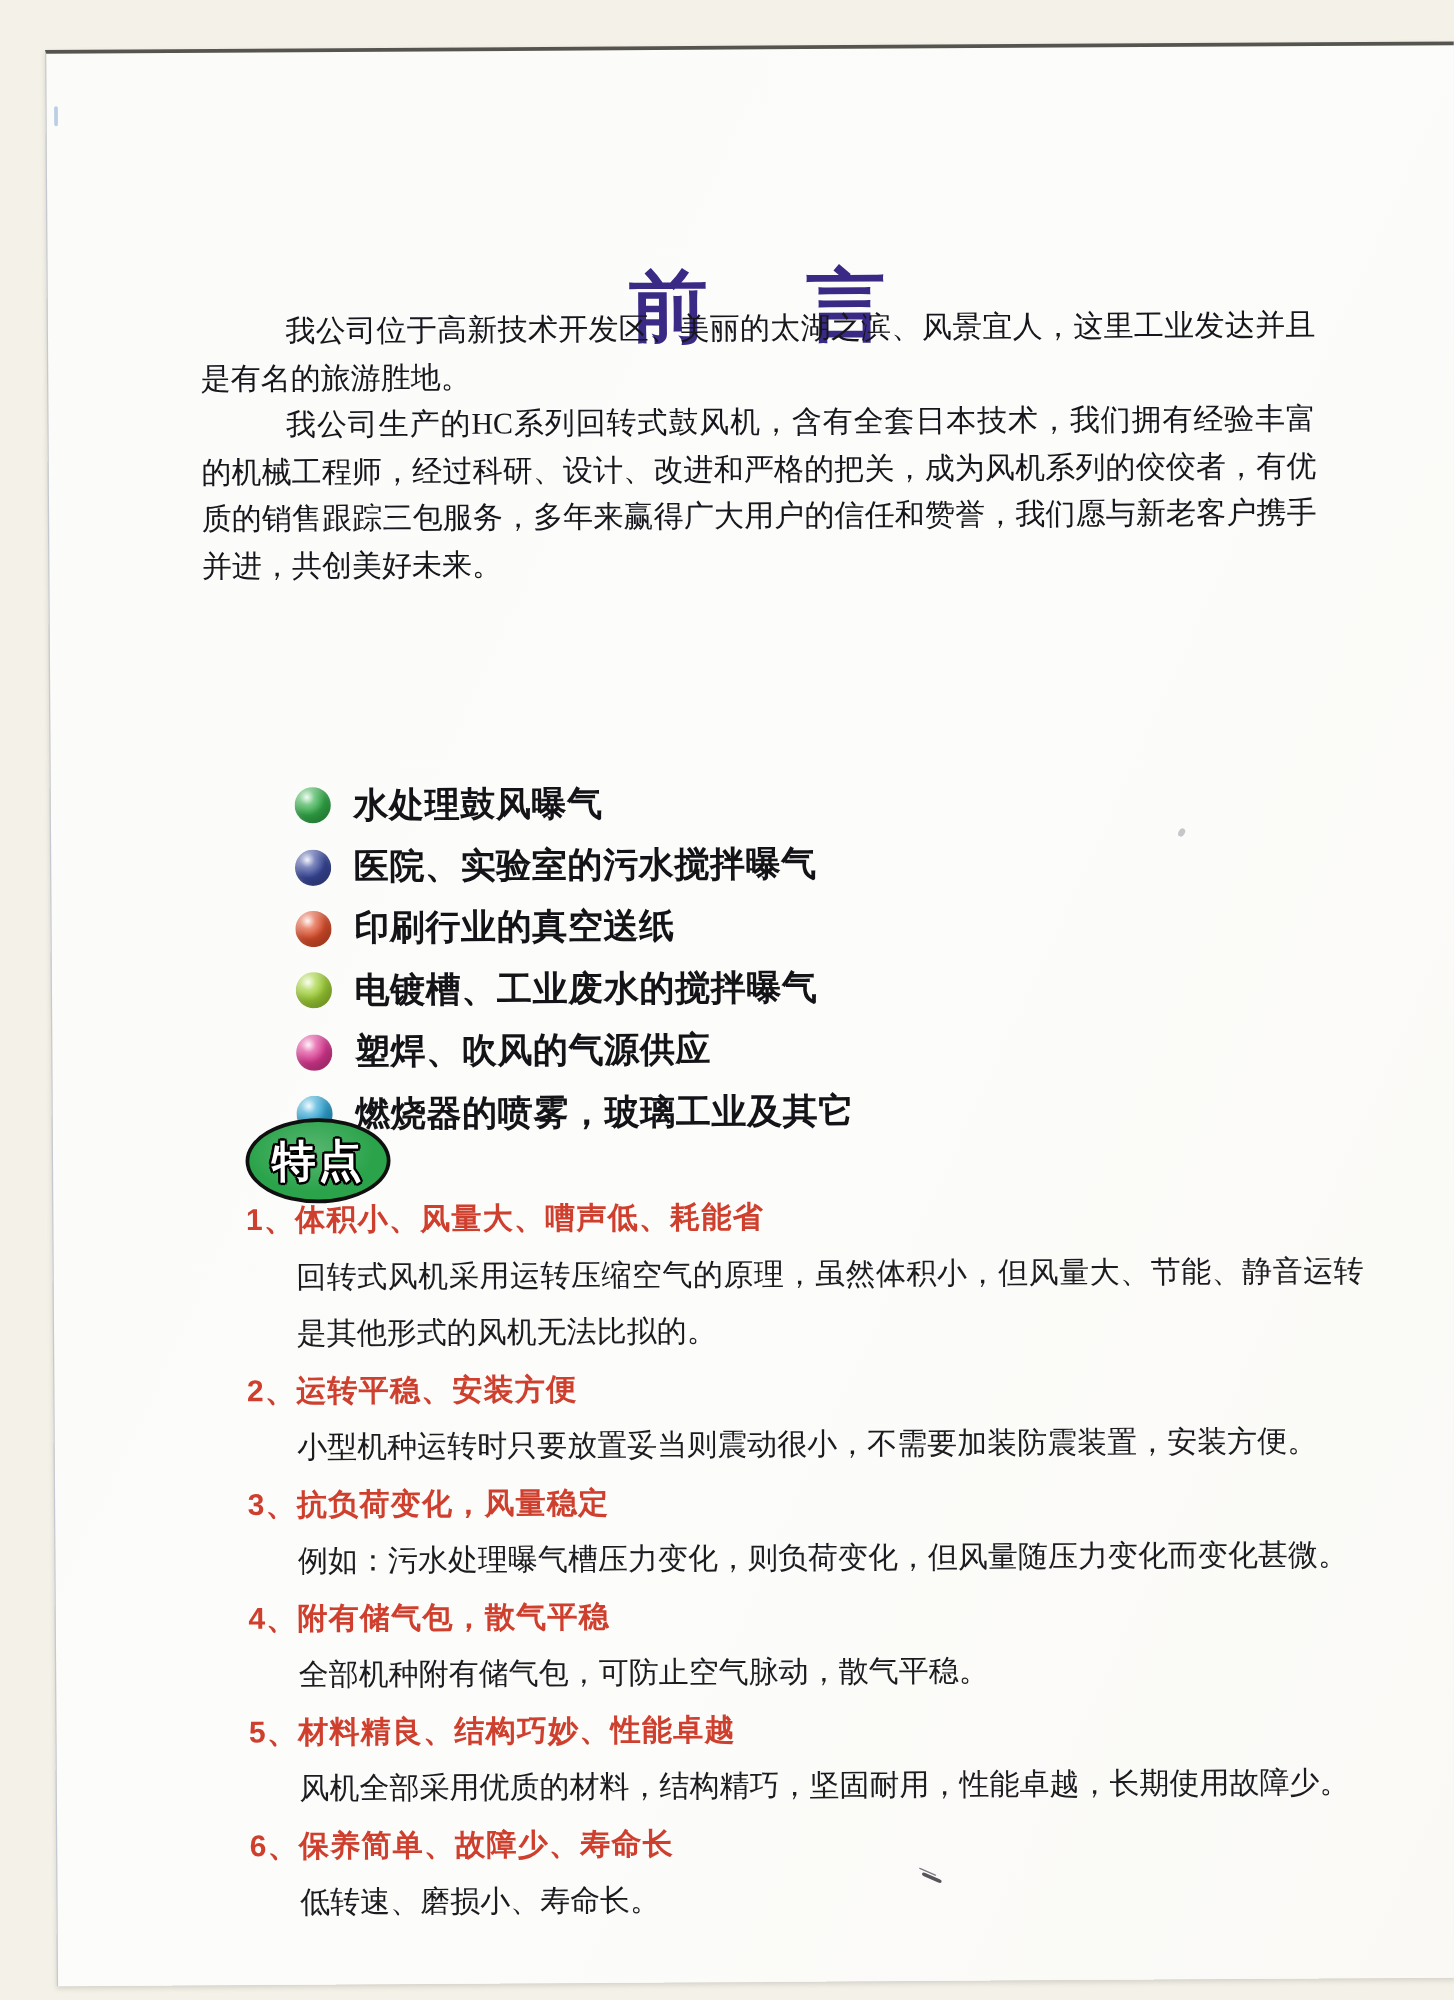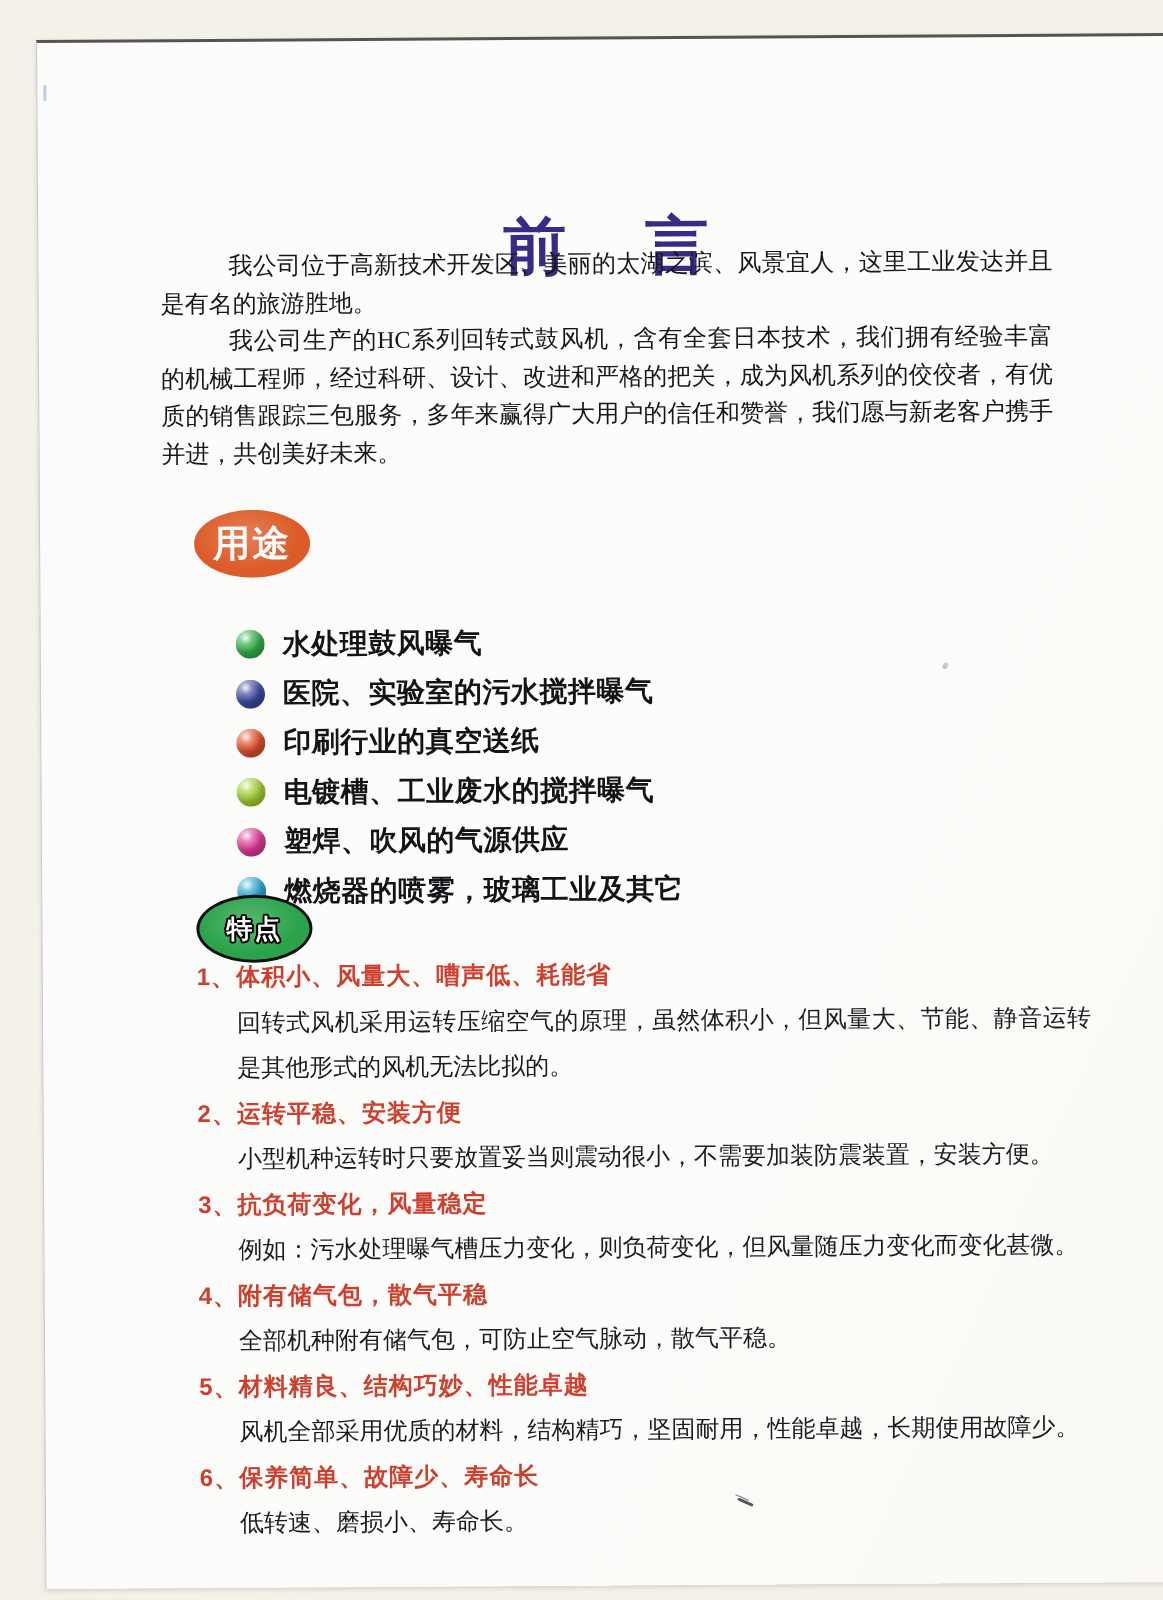--- a/index.html
+++ b/index.html
@@ -46,21 +46,21 @@
   .badge{
     position:absolute;
     display:flex;align-items:center;justify-content:center;
     border-radius:50%;
     font-family:"Liberation Sans","DejaVu Sans",sans-serif;
     font-weight:bold;color:#ffffff;
     background:radial-gradient(ellipse at 45% 38%,rgba(255,255,255,.22),rgba(255,255,255,0) 60%),var(--c,#d95a28);
   }
   .badge-uses{left:154px;top:468px;width:116px;height:68px;font-size:37px;letter-spacing:2px;}
   .badge-features{
-    left:154px;top:853px;width:110px;height:62px;font-size:26px;letter-spacing:2px;
+    left:154px;top:853px;width:110px;height:62px;font-size:35px;letter-spacing:2px;
     border:3px solid #101010;
     text-shadow:-2px 0 #000,2px 0 #000,0 -2px #000,0 2px #000,
                 -1.5px -1.5px #000,1.5px -1.5px #000,-1.5px 1.5px #000,1.5px 1.5px #000;
   }
   
   .uses-list{
     position:absolute;left:195px;top:578px;
     list-style:none;margin:0;padding:0;
   }
   .uses-list li{
@@ -114,21 +114,20 @@
 
 <div class="page">
 
   <h1 class="doc-title" style="--c: #3a2a86;">前　言</h1>
 
   <div class="intro">
     <p>我公司位于高新技术开发区、美丽的太湖之滨、风景宜人，这里工业发达并且是有名的旅游胜地。</p>
     <p>我公司生产的HC系列回转式鼓风机，含有全套日本技术，我们拥有经验丰富的机械工程师，经过科研、设计、改进和严格的把关，成为风机系列的佼佼者，有优质的销售跟踪三包服务，多年来赢得广大用户的信任和赞誉，我们愿与新老客户携手并进，共创美好未来。</p>
   </div>
 
-  <div class="badge badge-uses" style="--c: #dc5b28;">用途</div>
 
   <ul class="uses-list">
     <li>
       <span class="sphere" style="--c: #33b04a;"></span>
       <span class="use-label">水处理鼓风曝气</span>
     </li>
     <li>
       <span class="sphere" style="--c: #3b4a9f;"></span>
       <span class="use-label">医院、实验室的污水搅拌曝气</span>
     </li>

